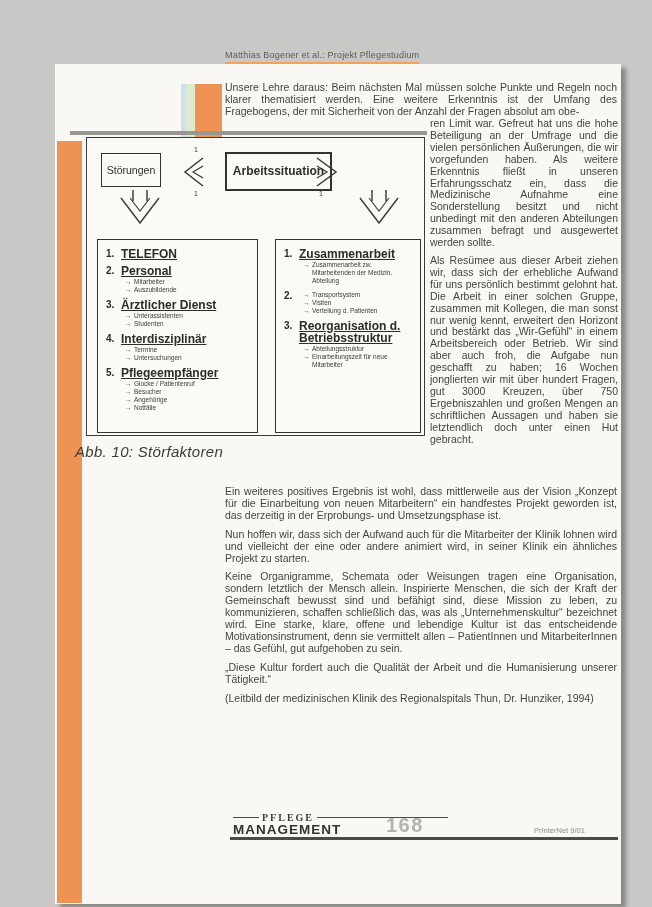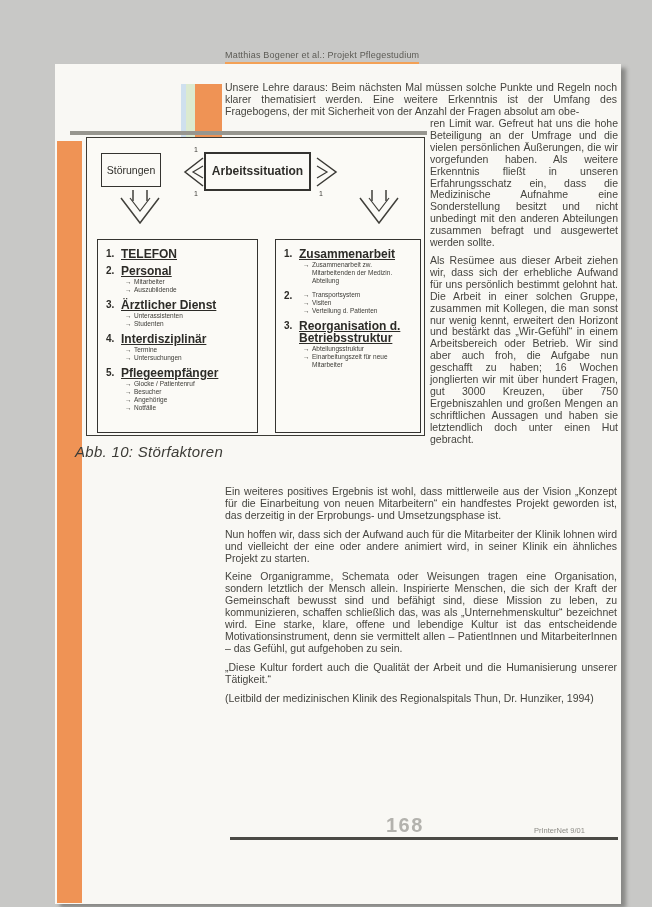--- a/index.html
+++ b/index.html
@@ -42,21 +42,21 @@
   
   .figure-panel{
     position:absolute;left:86px;top:137px;width:339px;height:299px;
     background:#fbfaf6;border:1.5px solid #3b3a35;
   }
   .fbox{
     position:absolute;border:1.5px solid #343330;background:#fbfaf6;
     display:flex;align-items:center;justify-content:center;text-align:center;
     color:#2f2e2a;font-size:10.5px;line-height:11px;
   }
-  .fbox.bold{border-width:2.5px;font-weight:bold;font-size:12px;}
+  .fbox.bold{border-width:2.5px;font-weight:bold;font-size:12px;margin-left:21px;}
   .box-left{left:14px;top:15px;width:60px;height:34px;}
   .box-center{left:117px;top:14px;width:107px;height:39px;}
   .box-right{left:254px;top:12px;width:76px;height:38px;font-size:9.5px;}
   .conn1{position:absolute;font-size:7px;color:#3a3935;}
   .arrow-gap{position:absolute;}
   .listbox{
     position:absolute;border:1.5px solid #343330;background:#fbfaf6;
     padding:8px 6px 6px 8px;color:#2c2b27;
   }
   .list-left{left:10px;top:101px;width:161px;height:194px;}
@@ -283,16 +283,24 @@
               </div>
           </div>
         </div>
       </div>
     </div>
   </div>
 
   <div class="fig-caption">Abb. 10: Störfaktoren</div>
 
   <div class="footer-rule"></div>
+  <div class="footer-logo">
+    <div class="logo-row1">
+      <span class="rule l"></span>
+      <span class="logo-word1">PFLEGE</span>
+      <span class="rule"></span>
+    </div>
+    <div class="logo-word2">MANAGEMENT</div>
+  </div>
   <div class="page-number">168</div>
   <div class="issue-label">PrInterNet 9/01</div>
 
 </div>
 
 </body></html>

